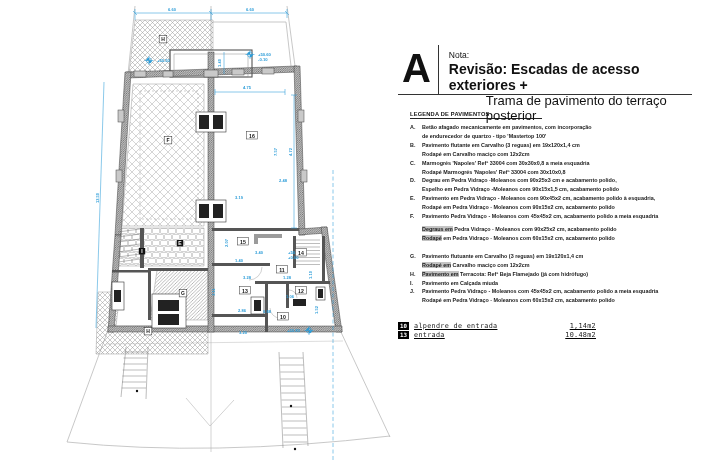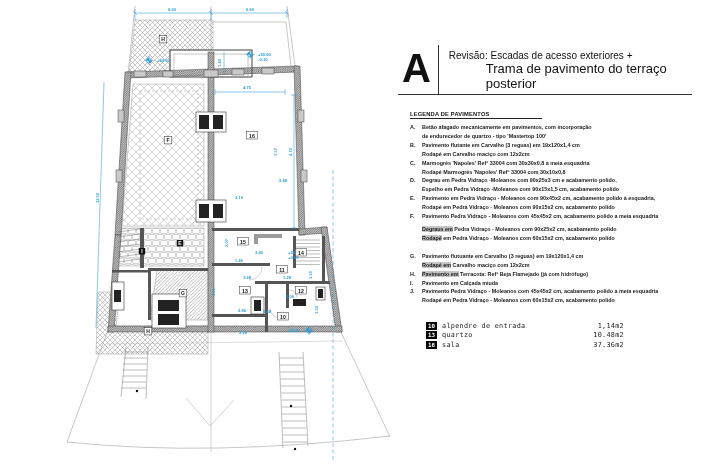--- a/index.html
+++ b/index.html
@@ -7,33 +7,33 @@
          font-family:"Liberation Sans",sans-serif;}
   svg text{font-family:"Liberation Sans",sans-serif;}
 
   
   .panel{position:absolute;left:398px;top:45px;width:300px;}
   .notebox{position:relative;width:294px;height:49px;border-bottom:1px solid #333;display:flex;}
   .rev-letter{font-size:40px;font-weight:700;line-height:46px;padding:0 7px 0 4px;color:#111;}
   .note-divider{width:1px;background:#333;}
   .note-text{padding:5px 0 0 10px;color:#111;}
   .note-label{font-size:8.5px;margin-bottom:1px;}
-  .note-line1{font-size:10px;font-weight:400;}
+  .note-line1{font-size:14px;font-weight:700;}
   .note-line2{font-size:13px;font-weight:400;margin-left:37px;}
 
   .legend{margin-top:7px;padding-left:12px;color:#111;width:286px;overflow:hidden;}
   .legend-title{font-size:5.7px;font-weight:700;letter-spacing:.2px;margin-bottom:4px;
                 border-bottom:1px solid #222;display:inline-block;padding-bottom:1px;min-width:132px;}
   .leg-item{display:flex;font-size:5.4px;font-weight:700;line-height:8.9px;white-space:nowrap;color:#1a1a1a;}
   .leg-key{width:12px;flex:none;}
   .leg-line .hl{background:#c4c4c4;}
   .leg-item.gap-sm{margin-top:4px;}
   .leg-item.gap-lg{margin-top:9px;}
 
-  .rooms{position:absolute;left:28px;top:276px;width:198px;font-family:"DejaVu Sans Mono",monospace;}
+  .rooms{position:absolute;left:0;top:276px;width:198px;font-family:"DejaVu Sans Mono",monospace;text-decoration:underline;}
   .room-row{display:flex;align-items:center;height:9.6px;font-size:6.8px;color:#222;letter-spacing:.3px;}
   .room-num{width:11px;height:8px;background:#000;color:#fff;font-size:5.8px;font-weight:700;
             text-align:center;line-height:8.2px;margin-right:5px;flex:none;letter-spacing:0;
             font-family:"DejaVu Sans Mono",monospace;}
   .room-name{flex:1;white-space:nowrap;}
   .room-area{flex:none;text-align:center;}
 
   
   .dim{font-size:4px;font-weight:700;}
   .elev{font-size:4.2px;font-weight:700;}
@@ -292,20 +292,21 @@
       </g>
   </svg>
 
   
   <div class="panel">
 
     <div class="notebox">
       <div class="rev-letter">A</div>
       <div class="note-divider"></div>
       <div class="note-text">
+        <div class="note-label">Nota:</div>
         <div class="note-line1">Revisão: Escadas de acesso exteriores +</div>
         <div class="note-line2">Trama de pavimento do terraço posterior</div>
       </div>
     </div>
 
     <div class="legend">
       <div class="legend-title">LEGENDA DE PAVIMENTOS</div>
       <div id="legend-items">
           <div class="leg-item">
             <span class="leg-key">A.</span>
@@ -385,23 +386,18 @@
     </div>
 
     <div class="rooms" id="rooms-table">
         <div class="room-row">
           <span class="room-num">10</span>
           <span class="room-name">alpendre de entrada</span>
           <span class="room-area">1,14m2</span>
         </div>
         <div class="room-row">
           <span class="room-num">13</span>
-          <span class="room-name">quartzo</span>
+          <span class="room-name">entrada</span>
           <span class="room-area">10.48m2</span>
-        </div>
-        <div class="room-row">
-          <span class="room-num">16</span>
-          <span class="room-name">sala</span>
-          <span class="room-area">37.36m2</span>
         </div>
       </div>
   </div>
 </div>
 
 </body></html>

